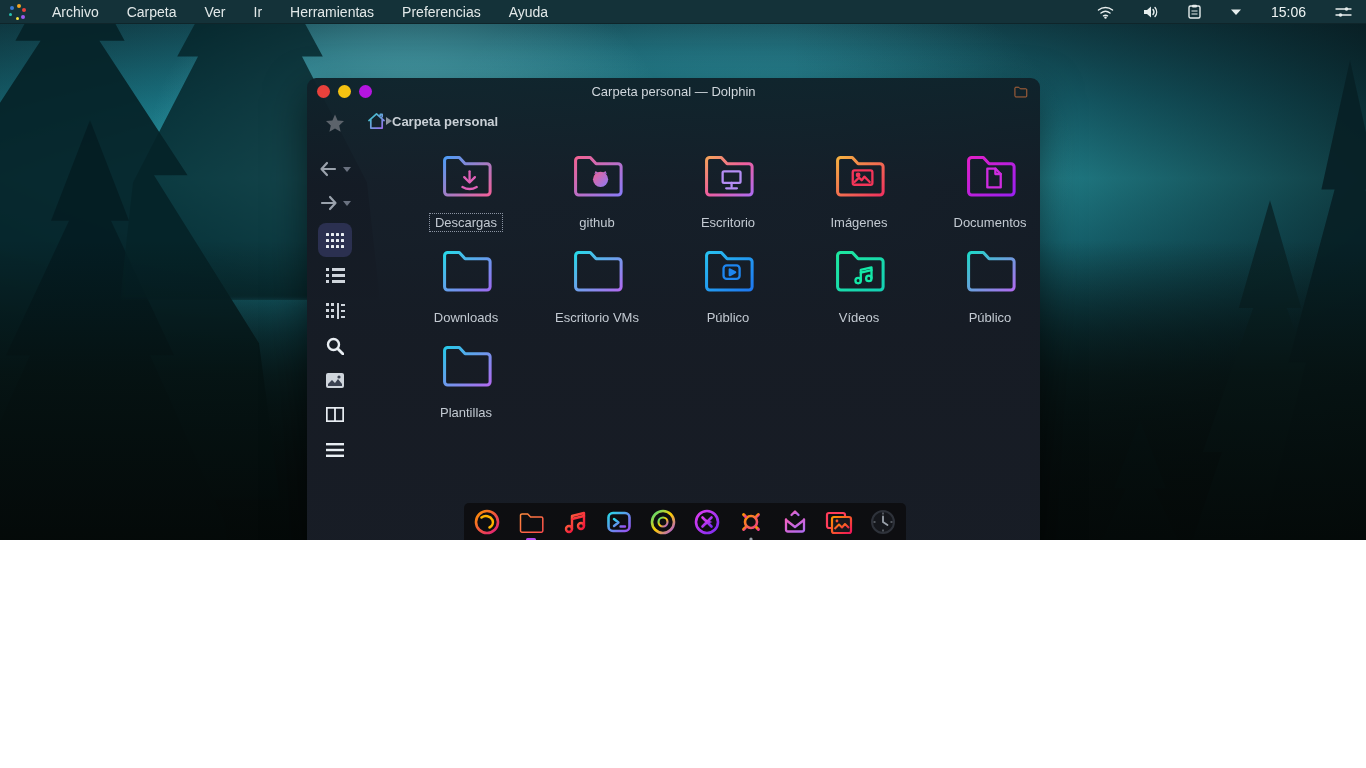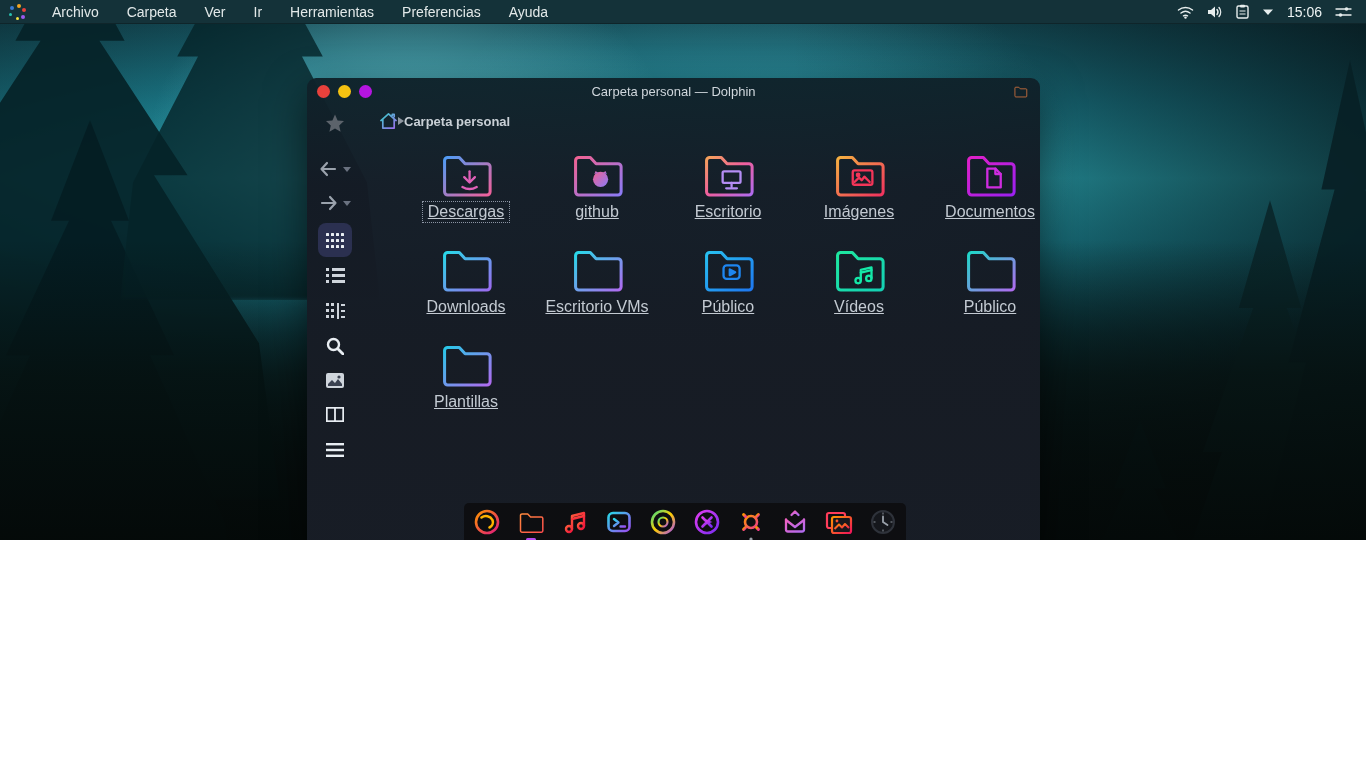--- a/index.html
+++ b/index.html
@@ -26,21 +26,21 @@
   .ground { position:absolute; left:0; bottom:0; width:100%; height:300px;
     background:linear-gradient(180deg, transparent 0%, rgba(6,14,12,.72) 45%, rgba(4,9,8,.97) 100%); }
 
   
   #menubar { position:absolute; left:0; top:0; width:1366px; height:24px; background:#143239;
     display:flex; align-items:center; color:#e2e9e9; font-size:14px; z-index:40;
     border-bottom:1px solid rgba(0,0,0,.25); }
   .logo { position:relative; width:20px; height:18px; margin:0 10px 0 8px; }
   .logo i { position:absolute; border-radius:50%; }
   .menu-item { padding:0 14px; height:24px; display:flex; align-items:center; cursor:default; }
-  #tray { margin-left:auto; display:flex; align-items:center; gap:13px; padding-right:14px; }
+  #tray { margin-left:auto; display:flex; align-items:center; gap:29px; padding-right:14px; }
   #tray svg { display:block; }
   .clock-text { font-size:14px; color:#eef4f4; }
 
   
   #win { position:absolute; left:307px; top:78px; width:733px; height:484px;
     border-radius:9px 9px 0 0; overflow:hidden; z-index:20;
     background:linear-gradient(180deg, rgba(15,34,42,.97) 0%, rgba(20,26,36,.97) 22%, rgba(23,28,37,.975) 60%, rgba(24,29,38,.98) 100%);
     box-shadow:0 14px 40px rgba(0,0,0,.55); }
   #titlebar { position:relative; height:27px; display:flex; align-items:center; }
   .dots { display:flex; gap:8px; padding-left:10px; }
@@ -51,32 +51,32 @@
   #winbody { position:absolute; top:27px; left:0; right:0; bottom:0; }
   
   #sidebar { position:absolute; left:0; top:0; width:56px; bottom:0; }
   .side-btn { position:absolute; left:0; width:56px; display:flex; justify-content:center; color:#cfd5dc; }
   .view-current { left:11px; width:34px; height:34px; background:#2b3050; border-radius:8px;
     display:flex; align-items:center; justify-content:center; }
   .mini-caret { width:0; height:0; border-left:4px solid transparent; border-right:4px solid transparent;
     border-top:5px solid #6a7280; margin-left:5px; align-self:center; }
 
   
-  #crumbrow { position:absolute; left:64px; top:0; right:0; height:32px; display:flex; align-items:center; gap:0; padding-left:8px; }
+  #crumbrow { position:absolute; left:52px; top:0; right:0; height:32px; display:flex; align-items:center; gap:0; padding-left:8px; }
   .crumb-label { font-size:13px; font-weight:bold; color:#c9d0d6; }
   .crumb-sep { width:0; height:0; border-top:4.5px solid transparent; border-bottom:4.5px solid transparent; border-left:6px solid #8f97a1; }
 
   
   #files { position:absolute; left:56px; top:34px; right:0; bottom:30px;
     display:grid; grid-template-columns:repeat(5,131px); grid-auto-rows:95px; padding:10px 0 0 44px; }
   .fitem { display:flex; flex-direction:column; align-items:center; width:118px; cursor:default; }
   .fitem svg { width:58px; height:50px; }
   .fbody { fill:none; stroke-width:3.4; stroke-linejoin:round; stroke-linecap:round; }
   .fg { fill:none; stroke-width:2.6; stroke-linejoin:round; stroke-linecap:round; }
-  .flabel { margin-top:2px; font-size:16px; color:#c3cad2; padding:1px 5px; border:1px dotted transparent; white-space:nowrap;text-decoration:underline; }
+  .flabel { margin-top:14px; font-size:13px; color:#c3cad2; padding:1px 5px; border:1px dotted transparent; white-space:nowrap; }
   .flabel.focused { border-color:rgba(160,170,185,.85); }
 
   
   #statusbar { position:absolute; left:0; right:0; bottom:0; height:30px; display:flex; align-items:center;
     border-top:1px solid rgba(255,255,255,.04); }
   .status-text { font-size:13px; color:#b9c0c8; padding-left:58px; }
   #zoomslider { position:absolute; left:536px; top:14px; width:168px; height:3px; background:#3a4150; border-radius:2px; }
   #zoomfill { position:absolute; left:0; top:0; height:3px; width:47px; border-radius:2px;
     background:linear-gradient(90deg,#a018d8,#d42bf0); }
   #zoomhandle { position:absolute; left:40px; top:-6px; width:14px; height:14px; border-radius:50%;

